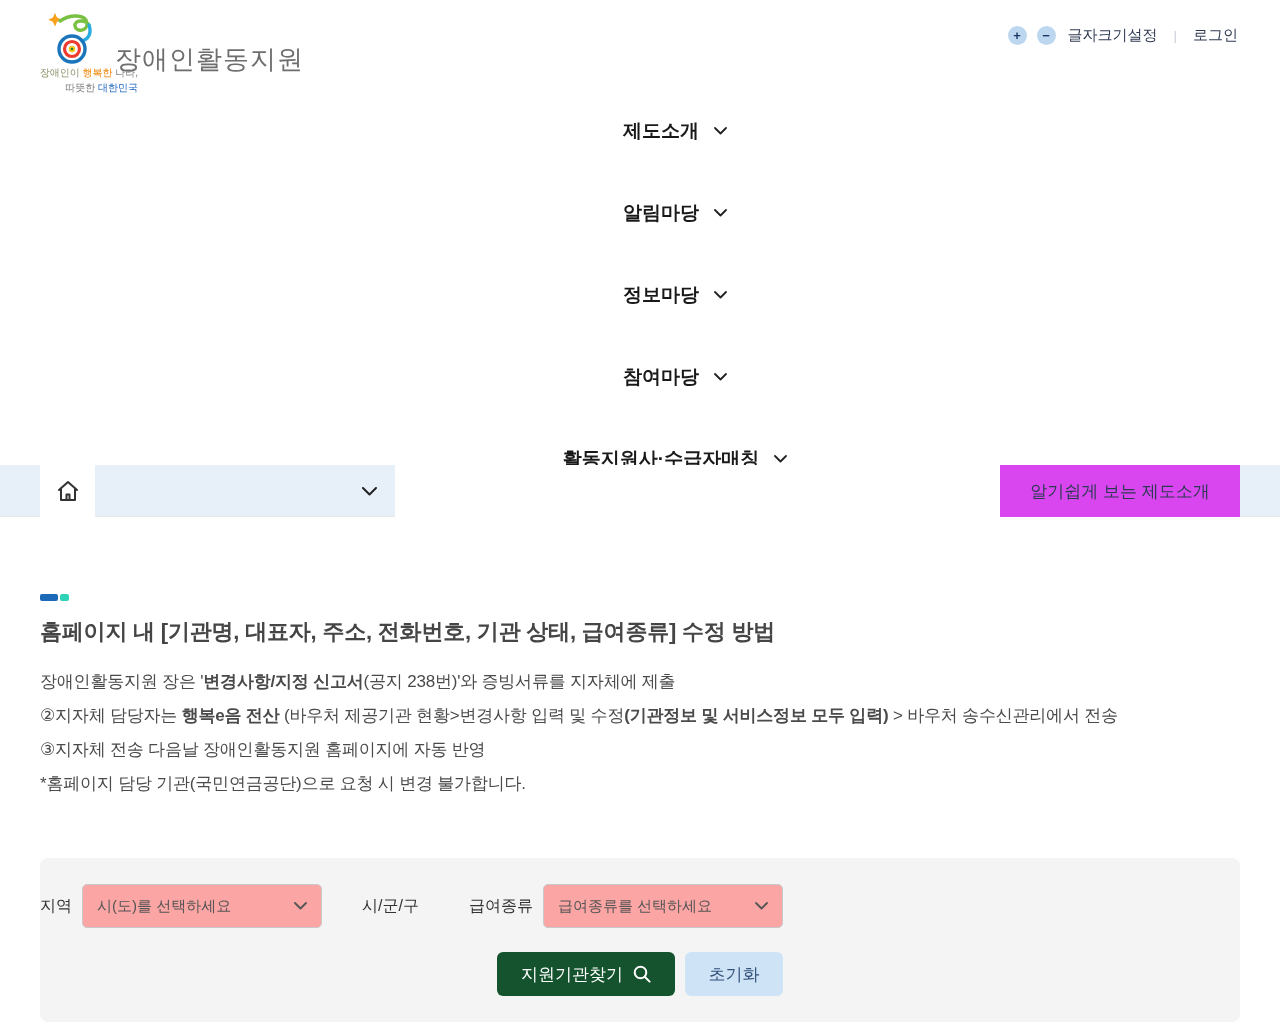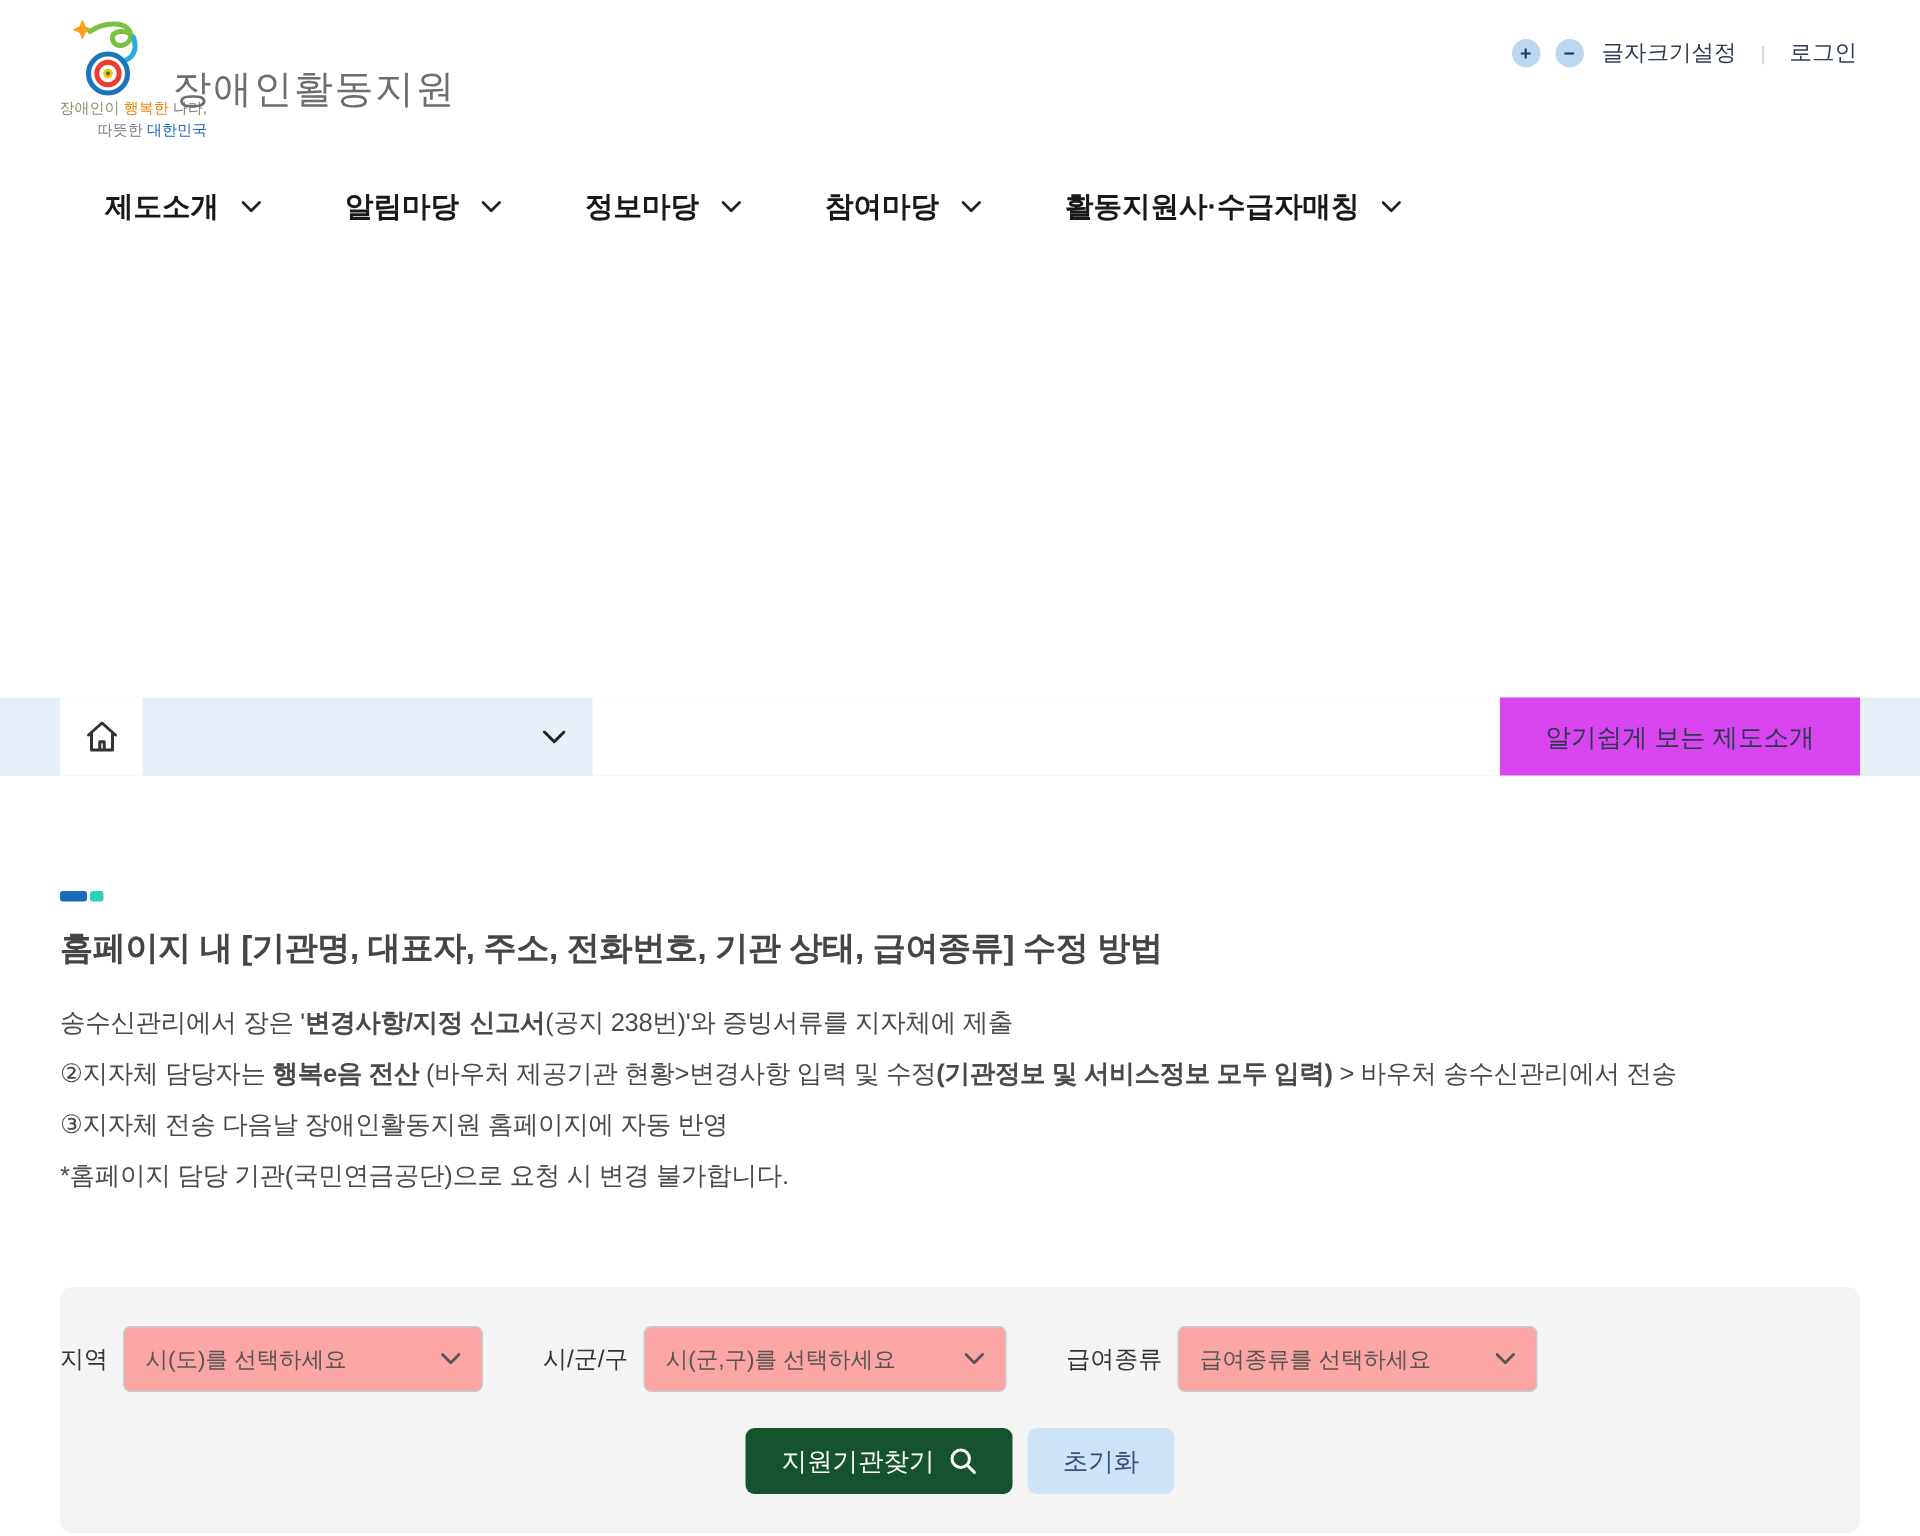--- a/index.html
+++ b/index.html
@@ -17,21 +17,21 @@
 
   .utilities { position:absolute; right:42px; top:26px; display:flex; align-items:center; gap:10px; }
   .circle-btn { width:19px; height:19px; border-radius:50%; background:#bdd7f0; color:#1c3a63;
     font-size:13px; font-weight:700; line-height:19px; text-align:center; border:none; cursor:pointer; }
   .util-label { font-size:15px; color:#2e3b52; margin-left:2px; }
   .util-divider { color:#c9ced6; font-size:13px; margin:0 6px; }
   .login-link { font-size:15px; color:#2e3b52; cursor:pointer; }
 
   
   .nav { position:absolute; left:0; top:118px; width:1280px; height:40px;
-    display:flex; align-items:center; padding-left:70px; gap:56px; }
+    display:flex; align-items:center; padding-left:70px; gap:56px;flex-direction:column; }
   .nav-item { display:flex; align-items:center; gap:15px; cursor:pointer; }
   .nav-item .label { font-size:19px; font-weight:700; color:#191919; white-space:nowrap; }
   .chev { display:block; }
 
   
   .crumb-bar { position:absolute; left:0; top:465px; width:1280px; height:52px;
     background:#e7f0f9; border-bottom:1px solid #e9e9e9; }
   .crumb-white { position:absolute; left:395px; top:0; width:605px; height:52px; background:#fff; }
   .home-box { position:absolute; left:40px; top:0; width:55px; height:52px; background:#fff;
     display:flex; align-items:center; justify-content:center; cursor:pointer; }
@@ -151,43 +151,37 @@
     <button class="easy-btn">알기쉽게 보는 제도소개</button>
   </div>
 
   <div class="content">
     <div class="accent-bar">
       <span class="seg-blue" style="background:#1b69b7;"></span>
       <span class="seg-teal" style="background:#2ed3b7;"></span>
     </div>
     <h1 class="page-title">홈페이지 내 [기관명, 대표자, 주소, 전화번호, 기관 상태, 급여종류] 수정 방법</h1>
     <div class="notice">
-      <p><span>송수신관리에서 장은 '</span><span style="font-weight: 700;">변경사항/지정 신고서</span><span>(공지 238번)'와 증빙서류를 지자체에 제출</span></p>
+      <p><span>장애인활동지원 장은 '</span><span style="font-weight: 700;">변경사항/지정 신고서</span><span>(공지 238번)'와 증빙서류를 지자체에 제출</span></p>
       <p><span>②지자체 담당자는 </span><span style="font-weight: 700;">행복e음 전산</span><span> (바우처 제공기관 현황&gt;변경사항 입력 및 수정</span><span style="font-weight: 700;">(기관정보 및 서비스정보 모두 입력)</span><span> &gt; 바우처 송수신관리에서 전송</span></p>
       <p><span>③지자체 전송 다음날 장애인활동지원 홈페이지에 자동 반영</span></p>
       <p><span>*홈페이지 담당 기관(국민연금공단)으로 요청 시 변경 불가합니다.</span></p>
     </div>
   </div>
 
   <div class="form-box">
     <div class="form-row1">
       <span class="field-label">지역</span>
       <div class="select w240">
         <span class="sel-text">시(도)를 선택하세요</span>
         <svg width="13" height="8" viewBox="0 0 13 8">
             <polyline points="1,1 6.5,6.5 12,1" fill="none" stroke="#555" stroke-width="1.8" stroke-linecap="round" stroke-linejoin="round"></polyline>
           </svg>
       </div>
       <span class="field-label gap-a">시/군/구</span>
-      <div class="select w242">
-        <span class="sel-text">시(군,구)를 선택하세요</span>
-        <svg width="13" height="8" viewBox="0 0 13 8">
-            <polyline points="1,1 6.5,6.5 12,1" fill="none" stroke="#555" stroke-width="1.8" stroke-linecap="round" stroke-linejoin="round"></polyline>
-          </svg>
-      </div>
       <span class="field-label gap-a">급여종류</span>
       <div class="select w240">
         <span class="sel-text">급여종류를 선택하세요</span>
         <svg width="13" height="8" viewBox="0 0 13 8">
             <polyline points="1,1 6.5,6.5 12,1" fill="none" stroke="#555" stroke-width="1.8" stroke-linecap="round" stroke-linejoin="round"></polyline>
           </svg>
       </div>
     </div>
     <div class="form-row2">
       <button class="search-btn">

